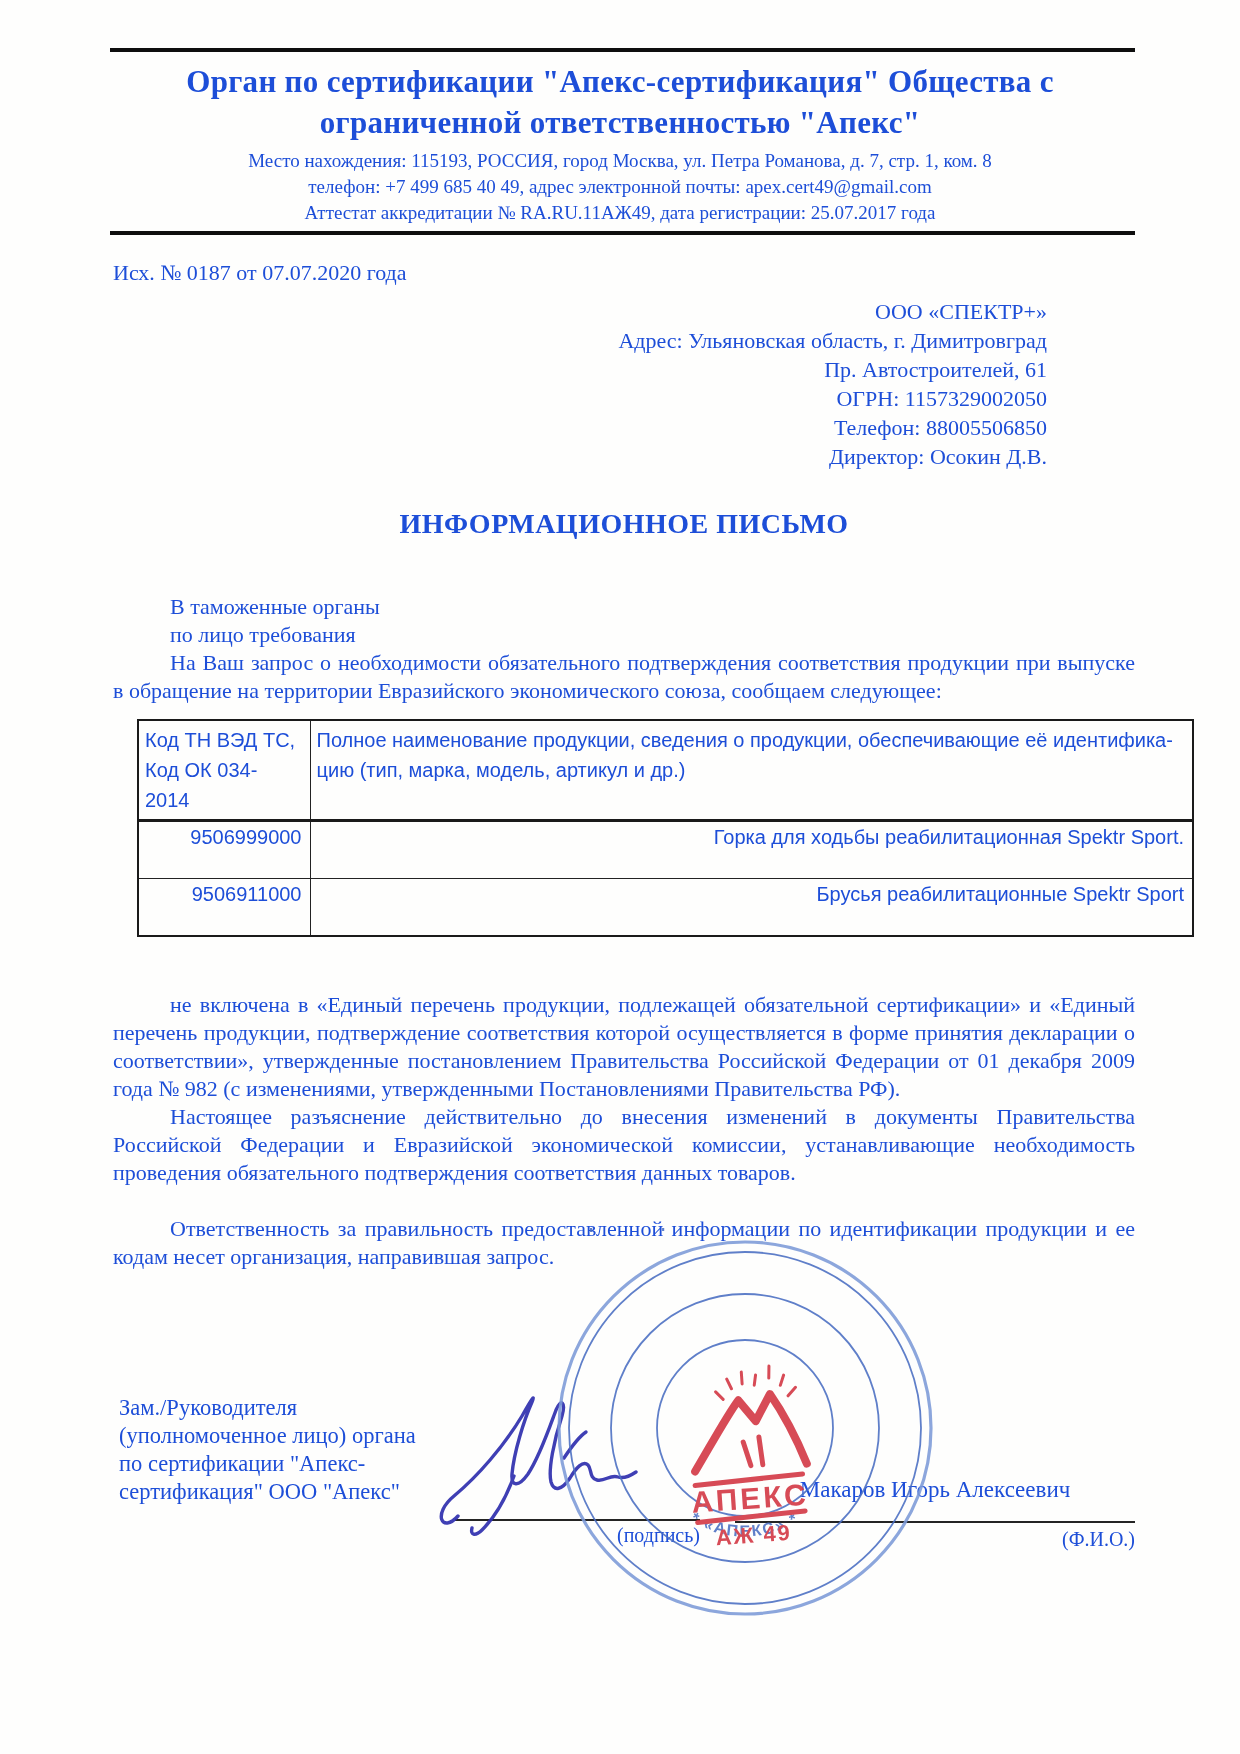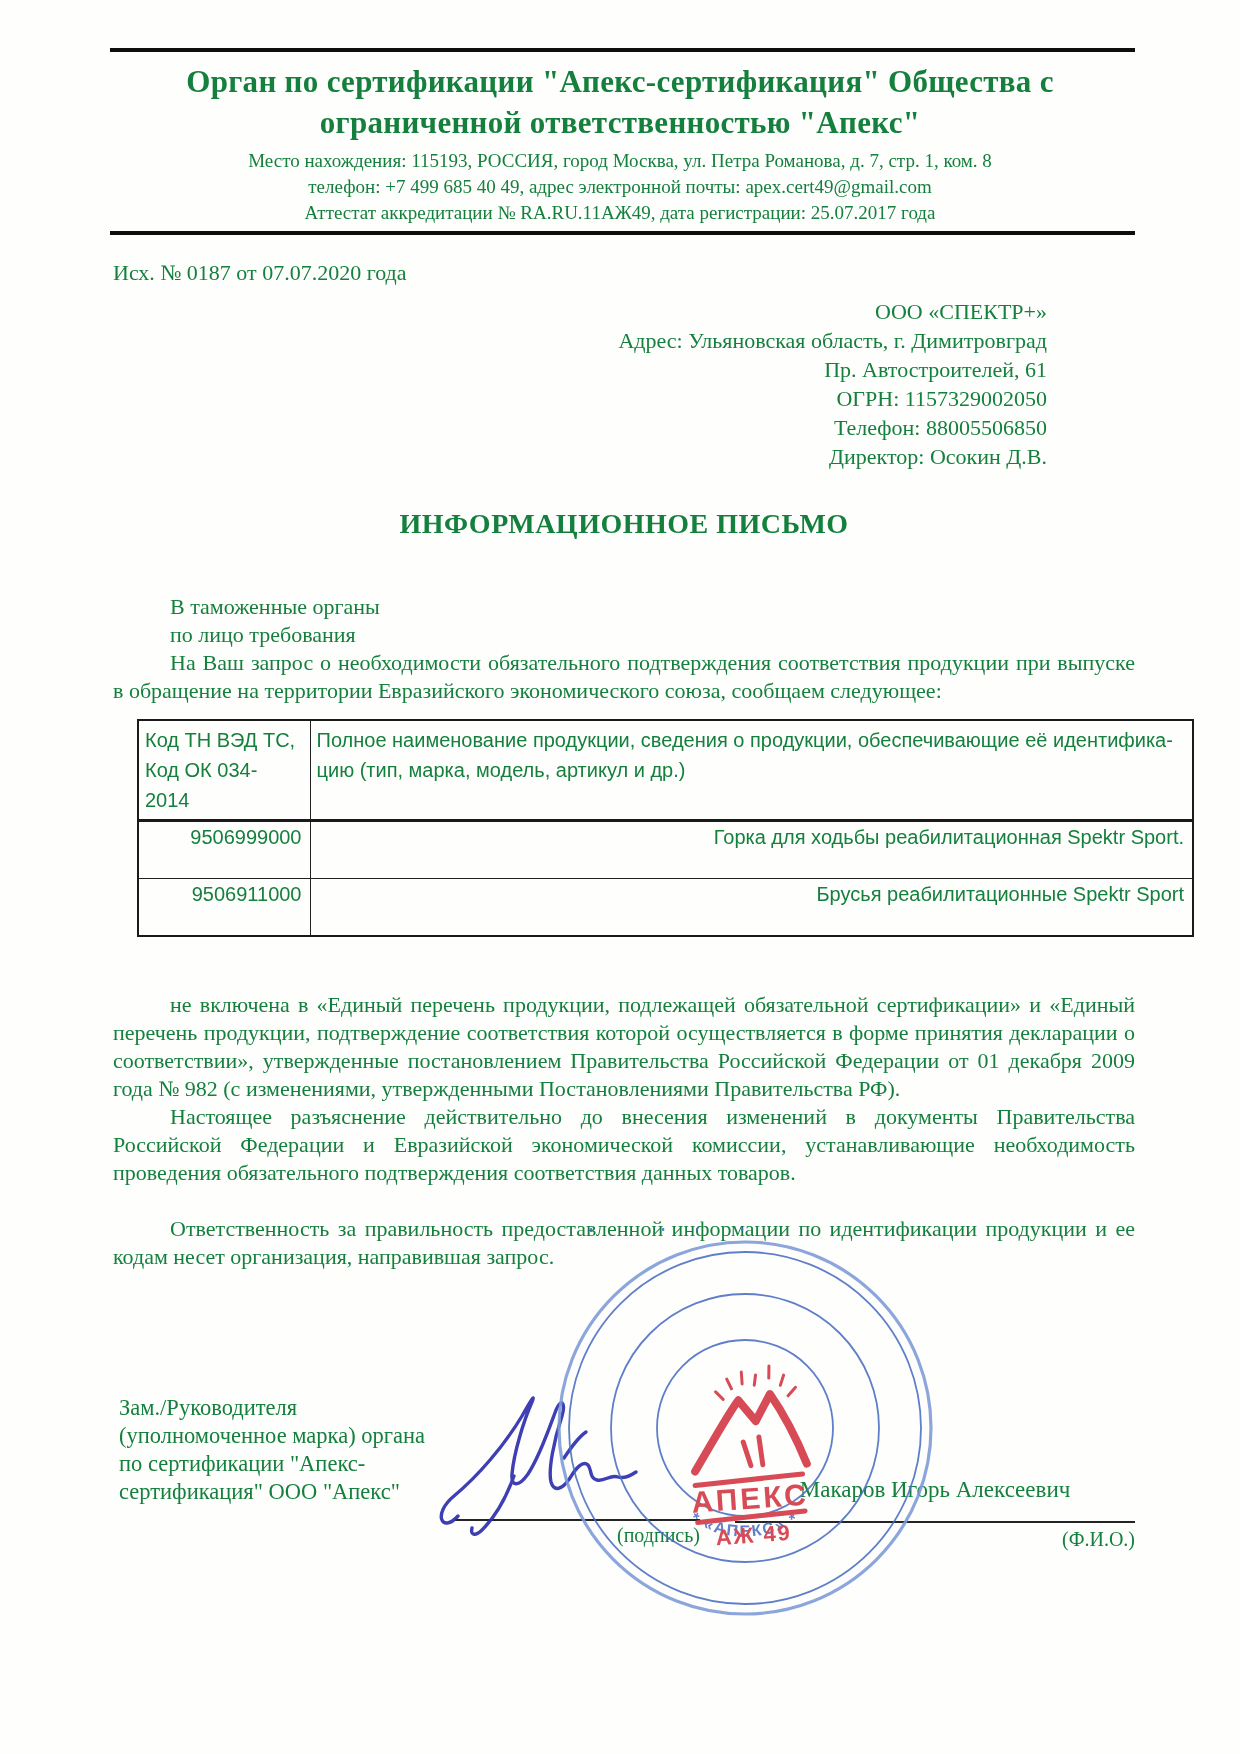--- a/index.html
+++ b/index.html
@@ -1,21 +1,21 @@
 <!DOCTYPE html>
 <html><head>
 <meta charset="utf-8">
 <style>
   html,body{margin:0;padding:0;background:#e8e8e6;}
   .page{
     position:relative;
     width:1240px;height:1754px;
     margin:0 auto;
     background:#fefefd;
-    color:#15803d;
+    color:#1d4ed8;
     font-family:"Liberation Serif", serif;
     overflow:hidden;
   }
   .rule{height:4px;background:#0e0e0e;margin:0 105px 0 110px;}
   .rule.top{margin-top:48px;}
   .rule.bottom{margin-top:5px;}
   .org-title{
     margin:10px 115px 4px;
     text-align:center;
     font-size:31px;font-weight:bold;
@@ -141,21 +141,21 @@
         </table>
 
       <p class="para gap">не включена в «Единый перечень продукции, подлежащей обязательной сертификации» и «Единый перечень продукции, подтверждение соответствия которой осуществляется в форме принятия декларации о соответствии», утвержденные постановлением Правительства Российской Федерации от 01 декабря 2009 года № 982 (с изменениями, утвержденными Постановлениями Правительства РФ).</p>
       <p class="para">Настоящее разъяснение действительно до внесения изменений в документы Правительства Российской Федерации и Евразийской экономической комиссии, устанавливающие необходимость проведения обязательного подтверждения соответствия данных товаров.</p>
       <p class="para gap2">Ответственность за правильность предоставленной информации по идентификации продукции и ее кодам несет организация, направившая запрос.</p>
     </div>
   </div>
 
   <div class="sig-role">
     <div>Зам./Руководителя</div>
-    <div>(уполномоченное марка) органа</div>
+    <div>(уполномоченное лицо) органа</div>
     <div>по сертификации "Апекс-</div>
     <div>сертификация" ООО "Апекс"</div>
   </div>
 
   <div class="sig-line left"></div>
   <div class="sig-line right"></div>
   <div class="sig-caption podpis">(подпись)</div>
   <div class="signer-name">Макаров Игорь Алексеевич</div>
   <div class="sig-caption fio">(Ф.И.О.)</div>
 

